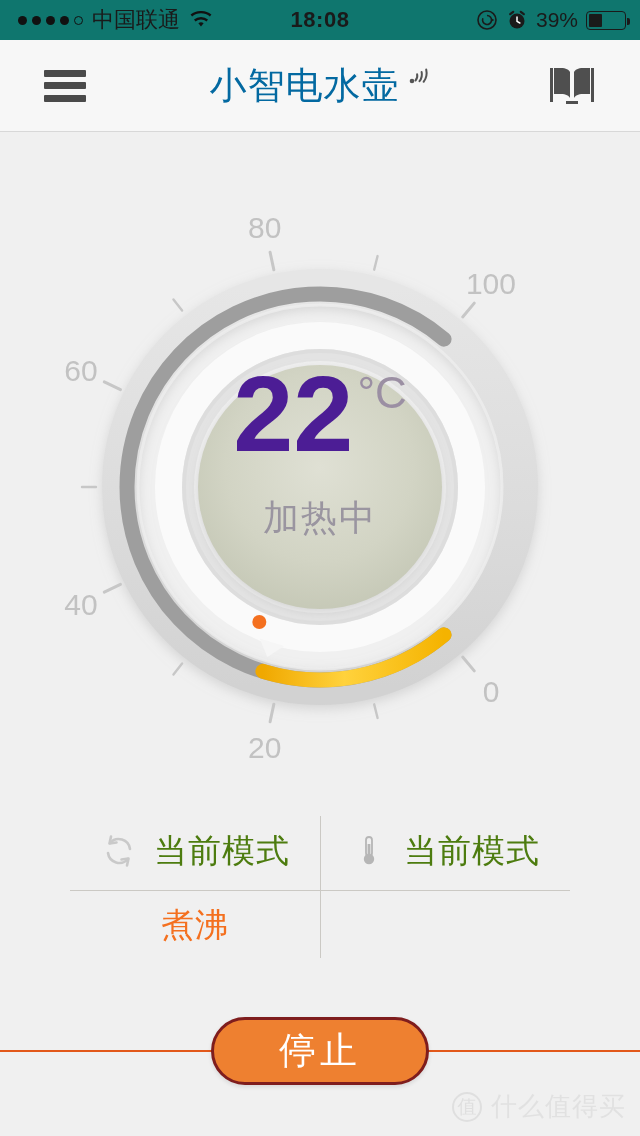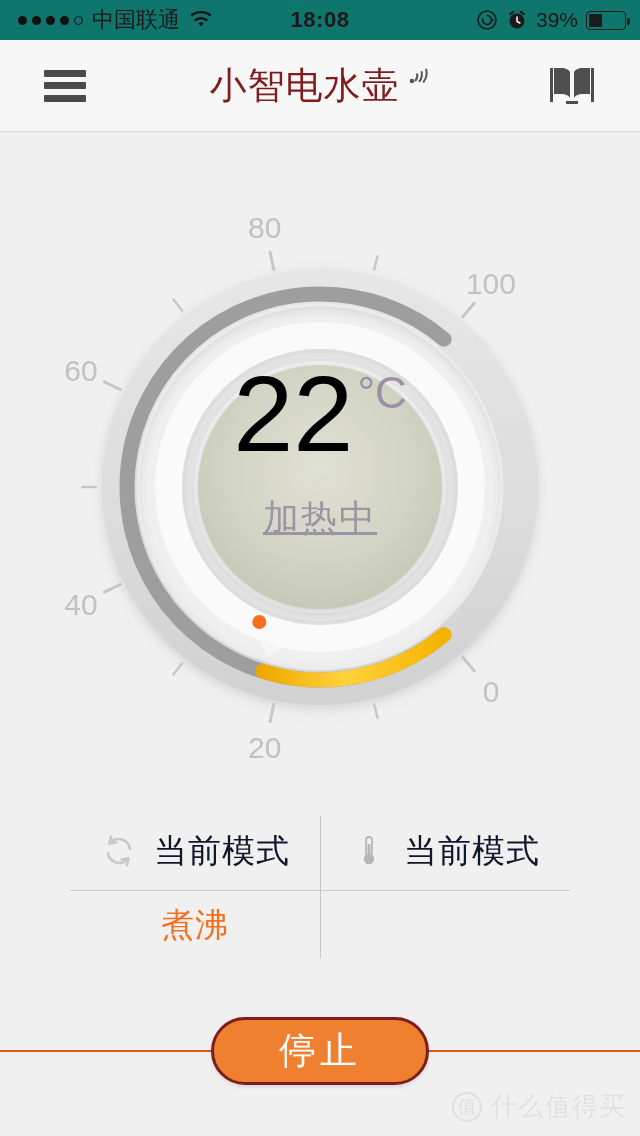--- a/index.html
+++ b/index.html
@@ -48,48 +48,48 @@
   .nav-menu {
     position:absolute; left:44px; top:50%; transform:translateY(-50%);
     width:42px; height:32px; display:flex; flex-direction:column; justify-content:space-between;
     cursor:pointer;
   }
   .nav-menu span { display:block; height:7px; background:#4a4a4a; border-radius:1px; }
   .nav-title-wrap {
     position:absolute; left:0; width:640px; top:50%; transform:translateY(-50%);
     display:flex; align-items:center; justify-content:center;
   }
-  .nav-title { font-size:37px; color:#7f1d1d; letter-spacing:1px; }
+  .nav-title { font-size:37px; color:#0369a1; letter-spacing:1px; }
   .nav-signal { margin-left:5px; margin-top:-18px; }
   .nav-book {
     position:absolute; right:44px; top:50%; transform:translateY(-50%);
     width:48px; height:44px; cursor:pointer;
   }
 
   
   .dial-wrap { position:absolute; left:0; top:132px; width:640px; height:660px; }
   .dial-svg { position:absolute; left:0; top:0; }
   .dial-center-text {
     position:absolute; left:0; top:0; width:640px; height:660px;
     display:flex; flex-direction:column; align-items:center; justify-content:center;
     pointer-events:none;
   }
   .temp-row { display:flex; align-items:flex-start; margin-top:-18px; }
-  .temp-value { font-size:108px; color:#000000; line-height:0.95; font-weight:400; }
+  .temp-value { font-size:108px; color:#4c1d95; line-height:0.95; font-weight:700; }
   .temp-unit { font-size:44px; color:#9b8fa3; line-height:1; margin-top:8px; margin-left:4px; font-weight:300; }
-  .temp-status { font-size:36px; color:#9a95a0; margin-top:28px; letter-spacing:2px;text-decoration:underline; }
+  .temp-status { font-size:36px; color:#9a95a0; margin-top:28px; letter-spacing:2px; }
 
   
   .info {
     position:absolute; left:70px; top:812px; width:500px; height:150px;
     display:flex;
   }
   .info-cell { width:50%; display:flex; flex-direction:column; align-items:center; }
   .info-head { display:flex; align-items:center; gap:16px; height:78px; }
-  .info-label { font-size:33px; color:#0f172a; letter-spacing:1px; }
+  .info-label { font-size:33px; color:#4d7c0f; letter-spacing:1px; }
   .info-rule { width:100%; height:1px; background:#cbc9c4; }
   .info-value { font-size:33px; color:#f4701f; letter-spacing:1px; margin-top:12px; }
   .info-divider {
     position:absolute; left:250px; top:4px; width:1px; height:142px; background:#cbc9c4;
   }
 
   
   .action-line {
     position:absolute; left:0; top:1050px; width:640px; height:2px; background:#e2581a;
   }

